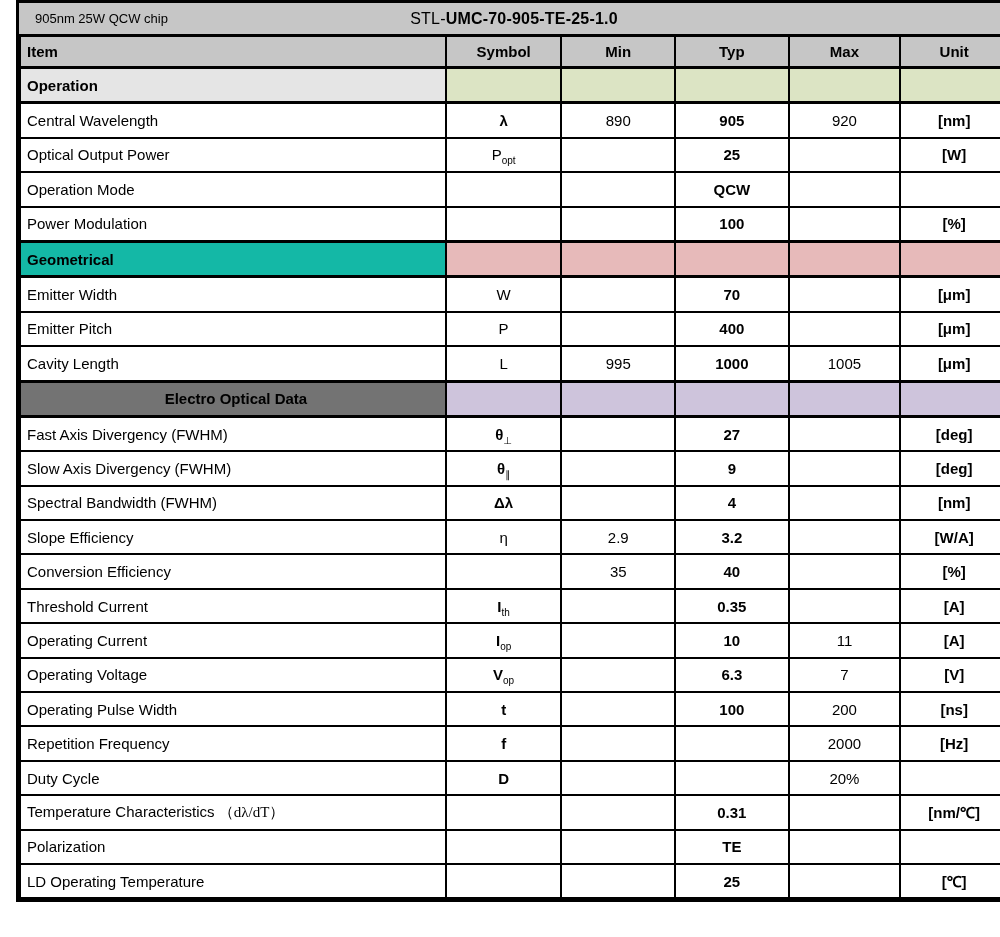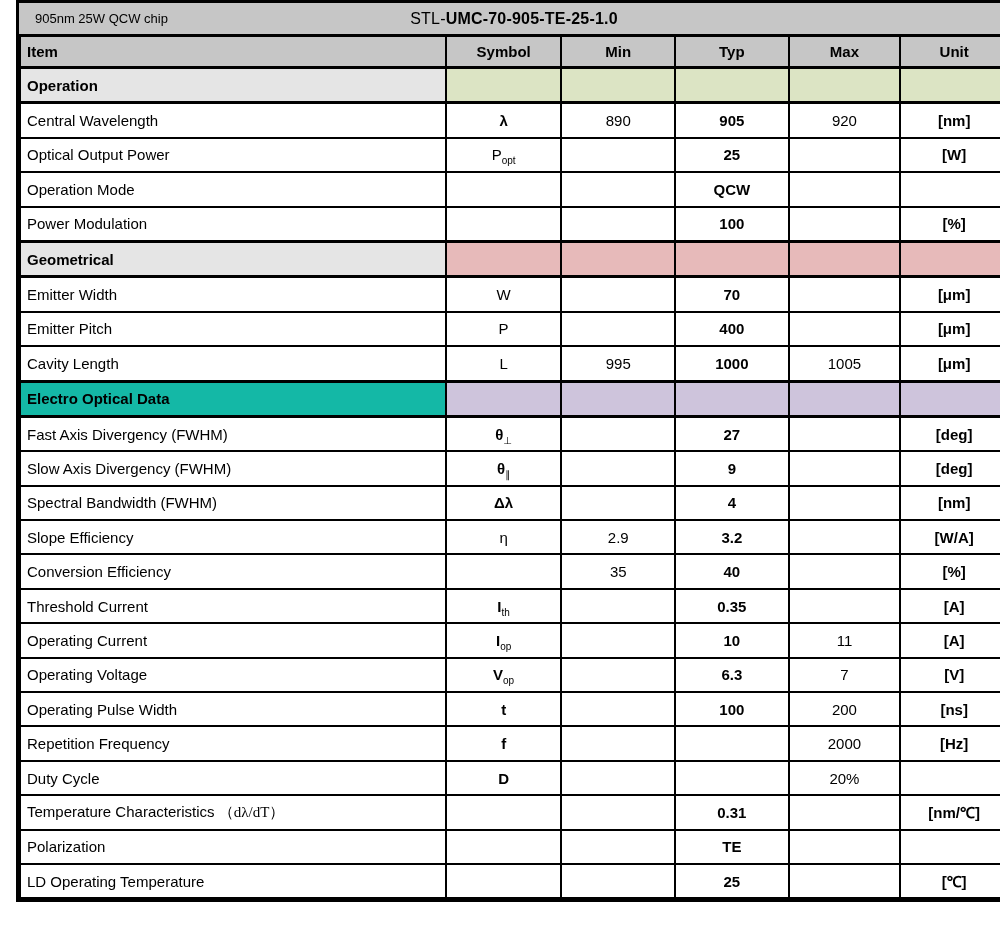--- a/index.html
+++ b/index.html
@@ -124,21 +124,21 @@
         </tr>
         <tr>
           <td class="item">Power Modulation</td>
           <td></td>
           <td></td>
           <td class="typ">100</td>
           <td></td>
           <td class="unit">[%]</td>
         </tr>
         <tr class="section">
-          <td class="item" style="background: #e5e5e5;">Geometrical</td>
+          <td class="item" style="background: #14b8a6;">Geometrical</td>
           <td style="background: rgb(231, 186, 186);"></td>
           <td style="background: rgb(231, 186, 186);"></td>
           <td style="background: rgb(231, 186, 186);"></td>
           <td style="background: rgb(231, 186, 186);"></td>
           <td style="background: rgb(231, 186, 186);"></td>
         </tr>
         <tr>
           <td class="item">Emitter Width</td>
           <td><span>W</span></td>
           <td></td>
@@ -156,21 +156,21 @@
         </tr>
         <tr>
           <td class="item">Cavity Length</td>
           <td><span>L</span></td>
           <td>995</td>
           <td class="typ">1000</td>
           <td>1005</td>
           <td class="unit">[μm]</td>
         </tr>
         <tr class="section">
-          <td class="item" style="background: #14b8a6;">Electro Optical Data</td>
+          <td class="item" style="background: #737373; text-align: center;">Electro Optical Data</td>
           <td style="background: rgb(206, 196, 220);"></td>
           <td style="background: rgb(206, 196, 220);"></td>
           <td style="background: rgb(206, 196, 220);"></td>
           <td style="background: rgb(206, 196, 220);"></td>
           <td style="background: rgb(206, 196, 220);"></td>
         </tr>
         <tr>
           <td class="item">Fast Axis Divergency (FWHM)</td>
           <td><span style="font-weight: bold;">θ</span><sub>⊥</sub></td>
           <td></td>

